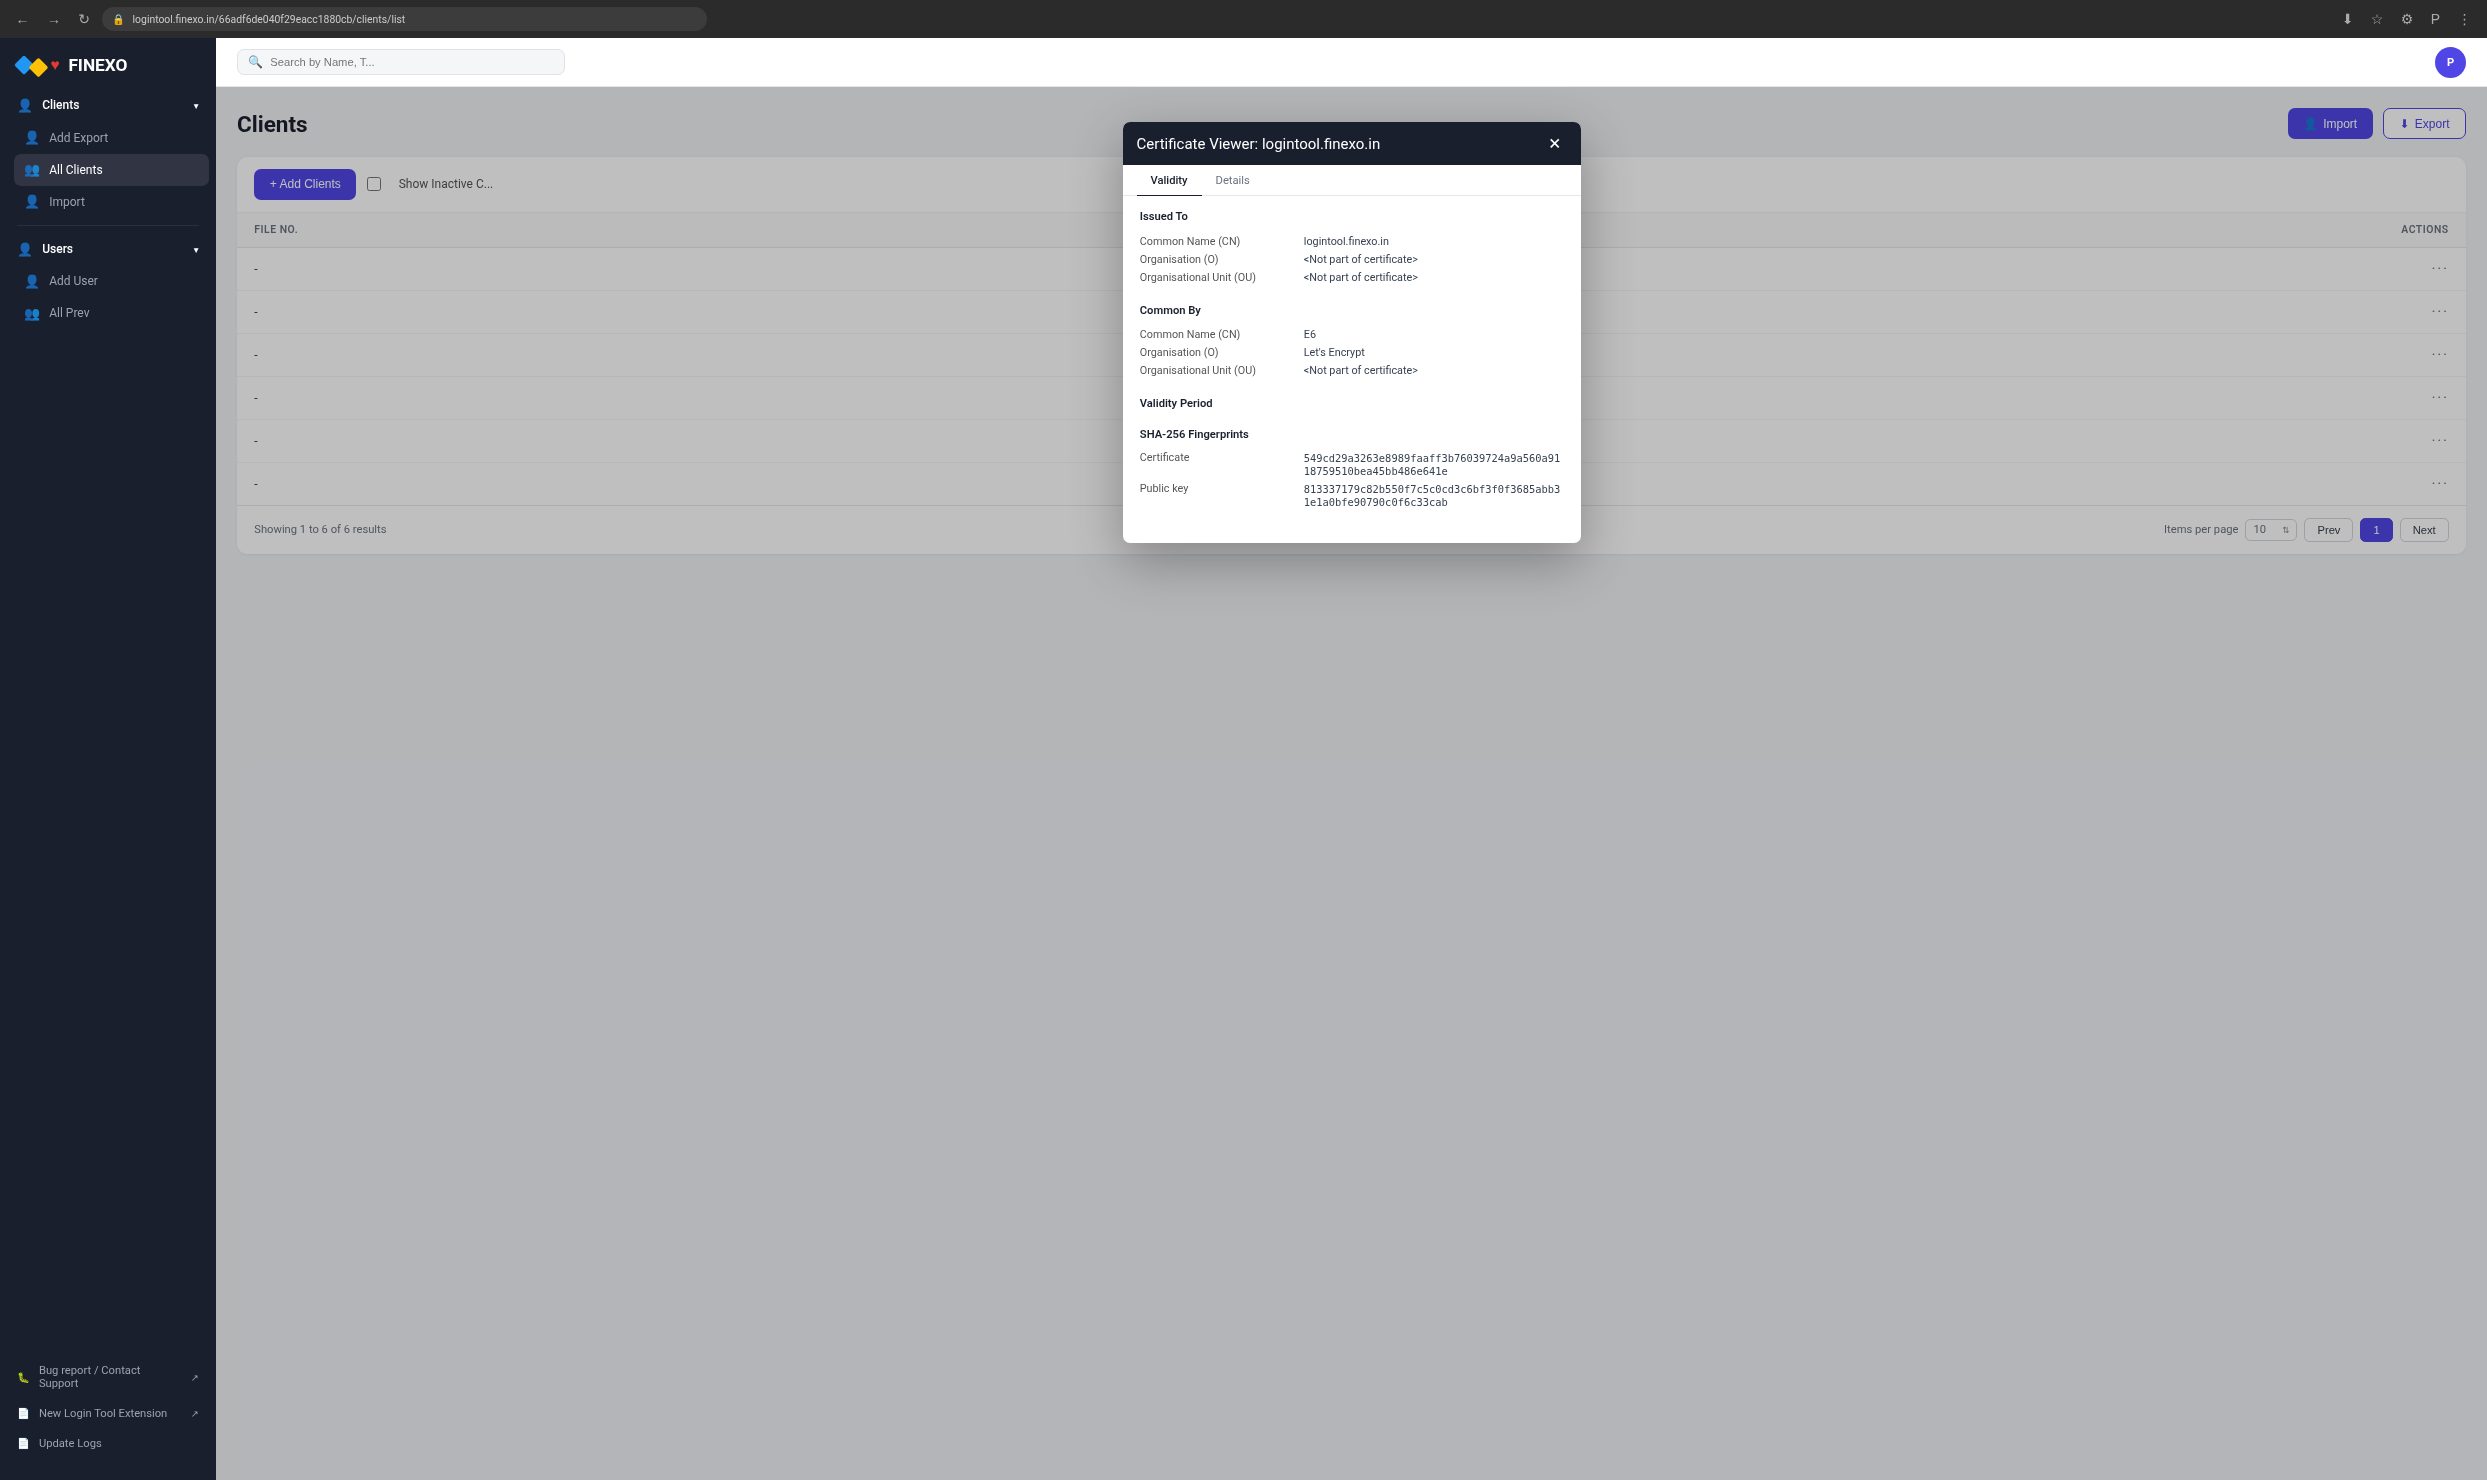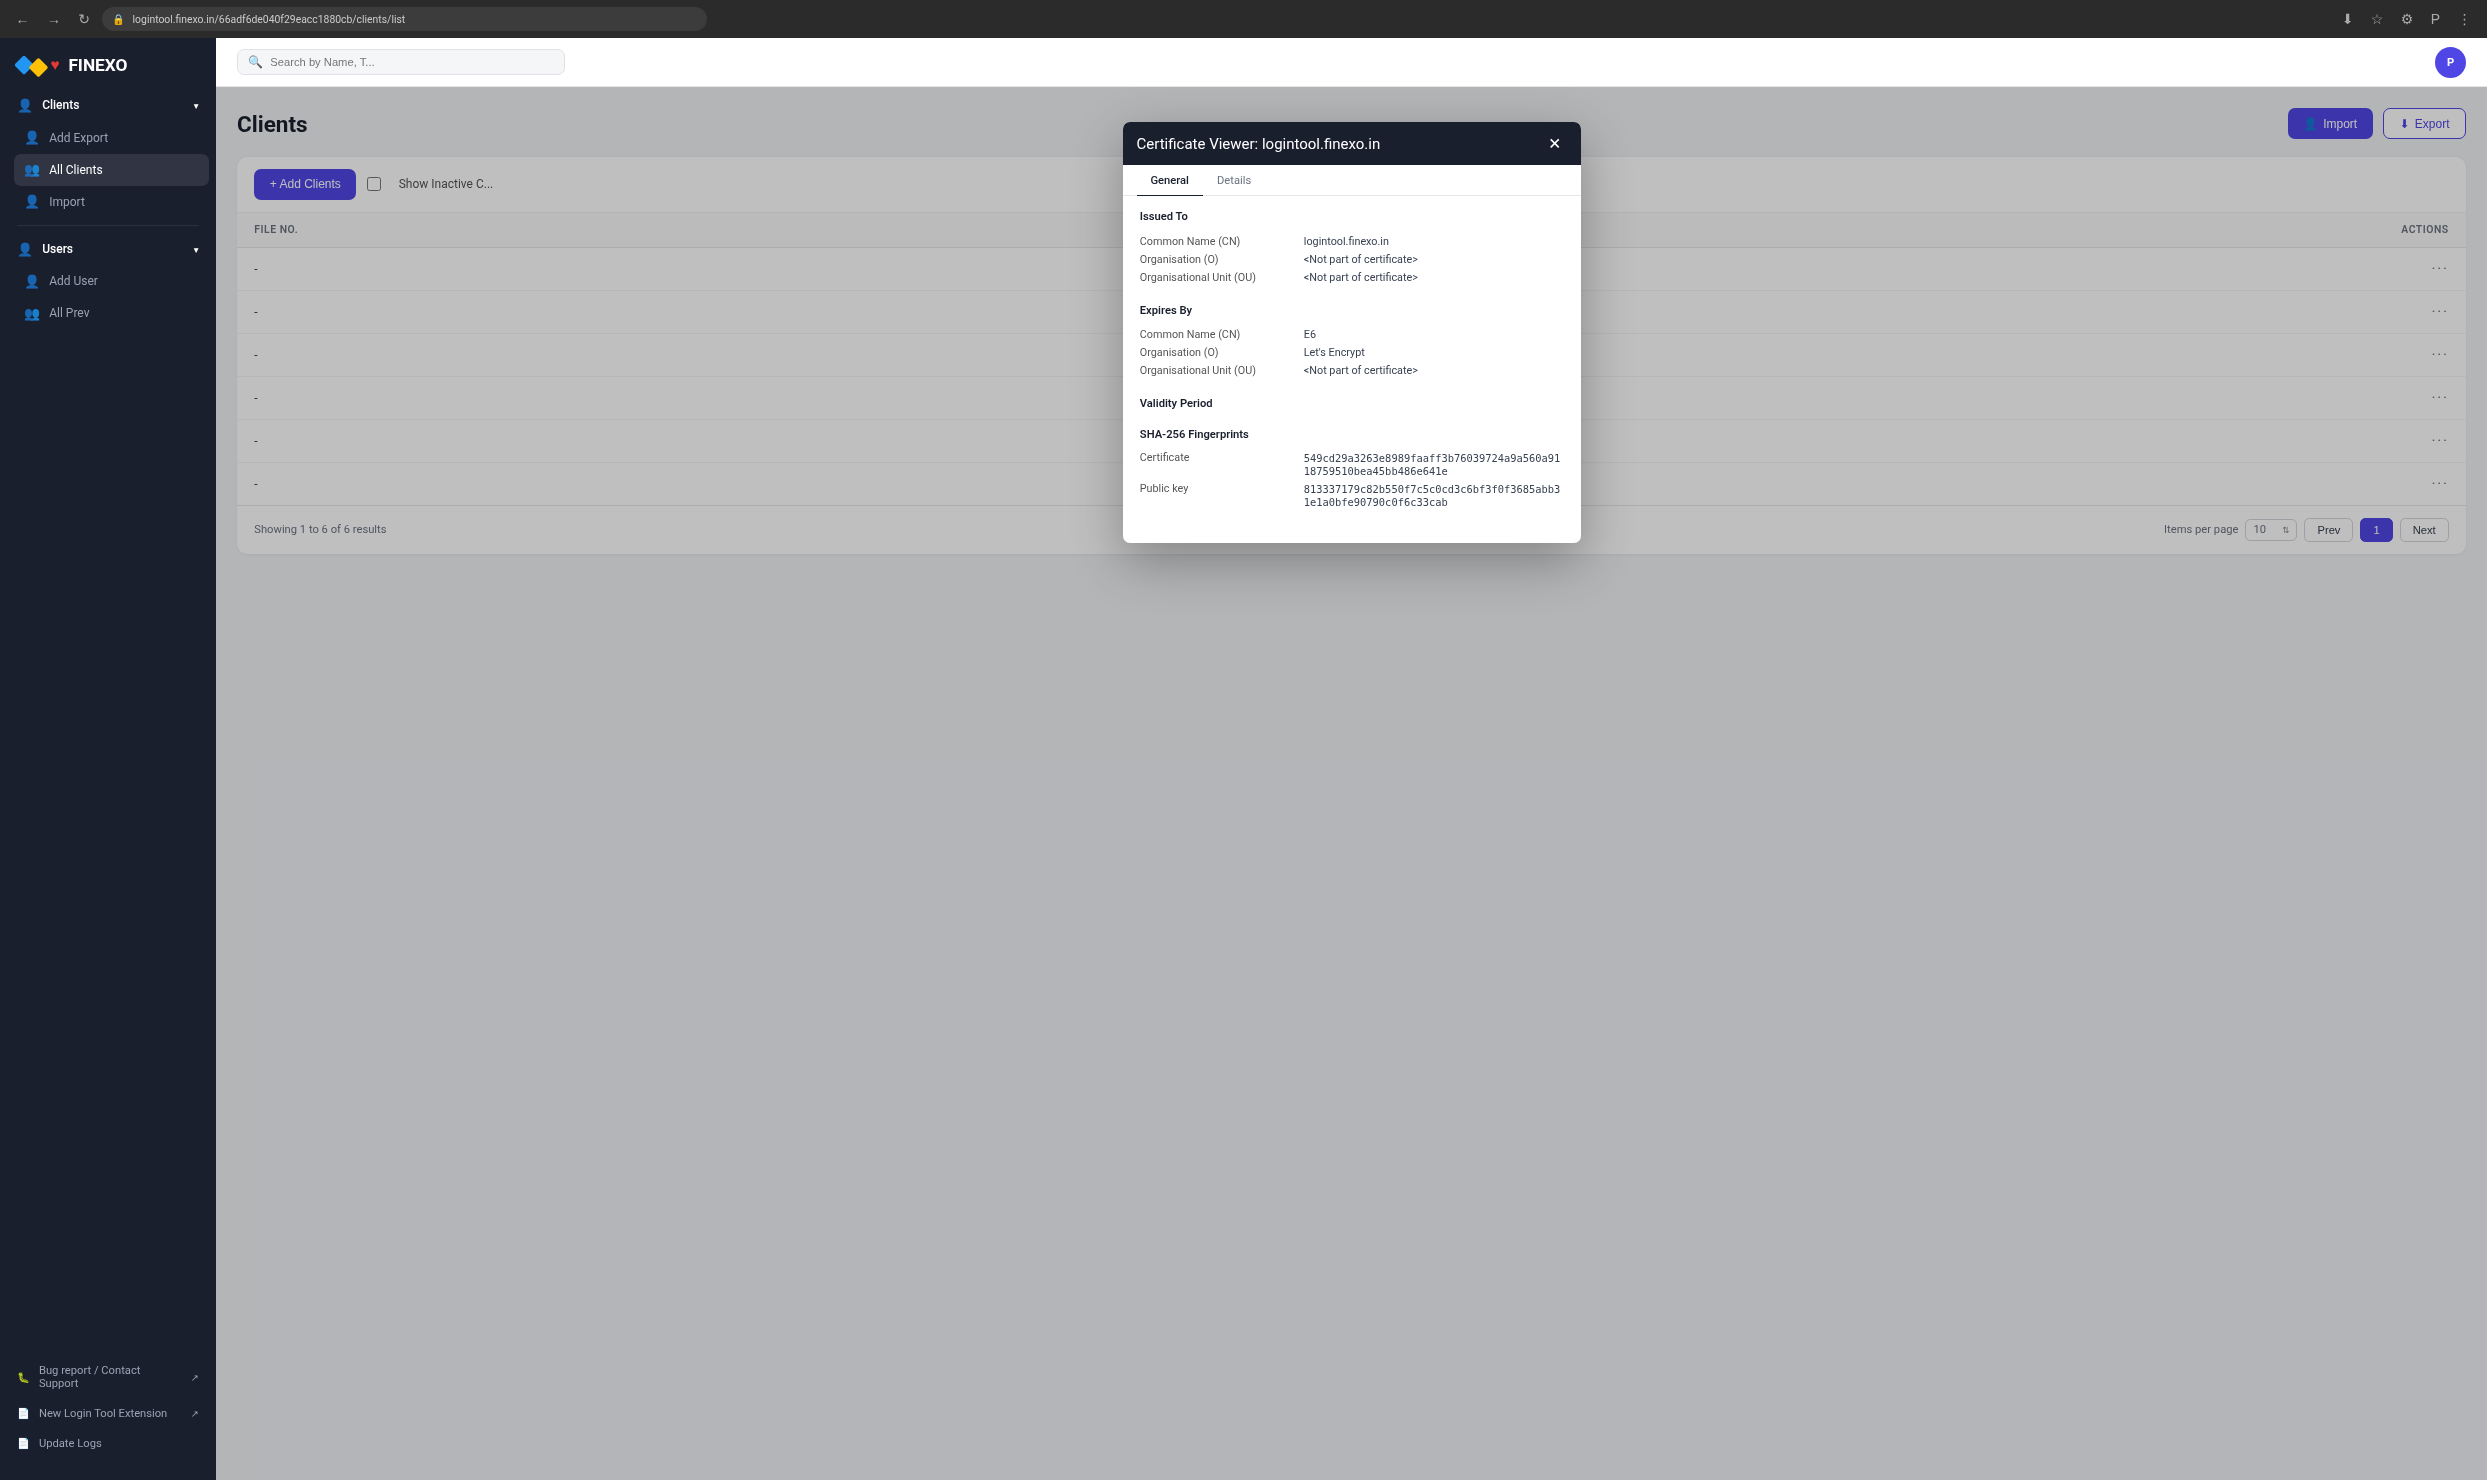--- a/index.html
+++ b/index.html
@@ -592,21 +592,21 @@
       <div class="modal-backdrop">
 
         <div class="cert-modal">
 
           <div class="cert-modal-header">
             <span class="cert-modal-title">Certificate Viewer: logintool.finexo.in</span>
             <button class="cert-close-btn">✕</button>
           </div>
 
           <div class="cert-tabs">
-            <div class="cert-tab active">General</div>
+            <div class="cert-tab active">Validity</div>
             <div class="cert-tab">Details</div>
           </div>
 
           <div class="cert-body">
 
             <div class="cert-section">
               <div class="cert-section-title">Issued To</div>
               <table class="cert-table">
                 <tbody>
                     <tr>
@@ -619,21 +619,21 @@
                 </tr>
                 <tr>
                   <td>Organisational Unit (OU)</td>
                   <td>&lt;Not part of certificate&gt;</td>
                 </tr>
               </tbody>
                 </table>
             </div>
 
             <div class="cert-section">
-              <div class="cert-section-title">Expires By</div>
+              <div class="cert-section-title">Common By</div>
               <table class="cert-table">
                 <tbody>
                     <tr>
                   <td>Common Name (CN)</td>
                   <td>E6</td>
                 </tr>
                 <tr>
                   <td>Organisation (O)</td>
                   <td>Let's Encrypt</td>
                 </tr>

